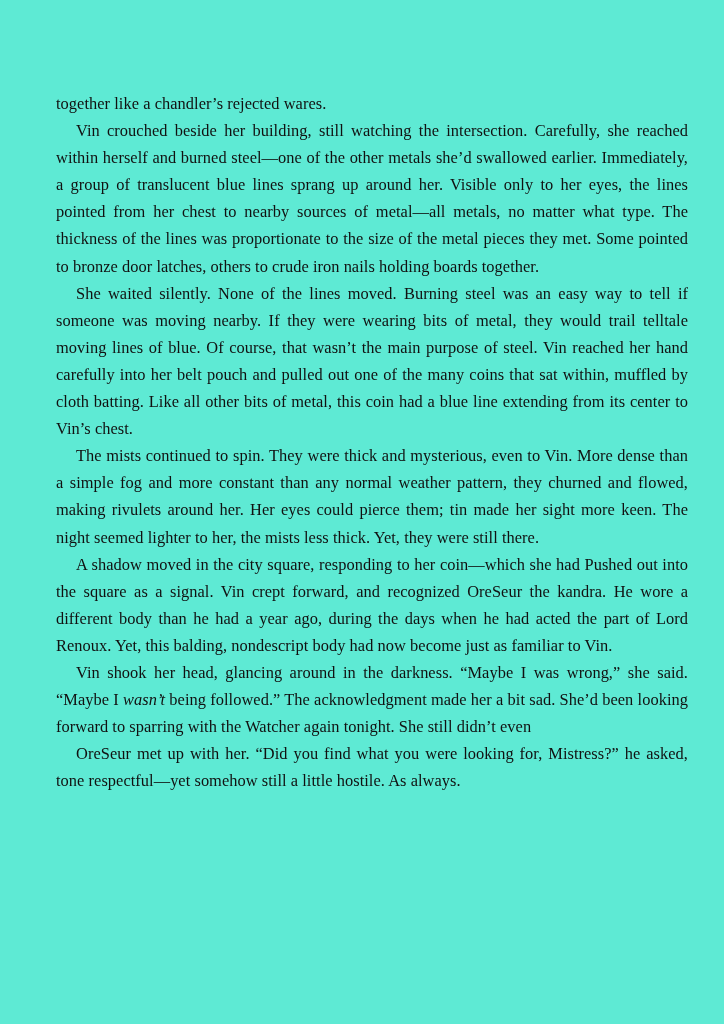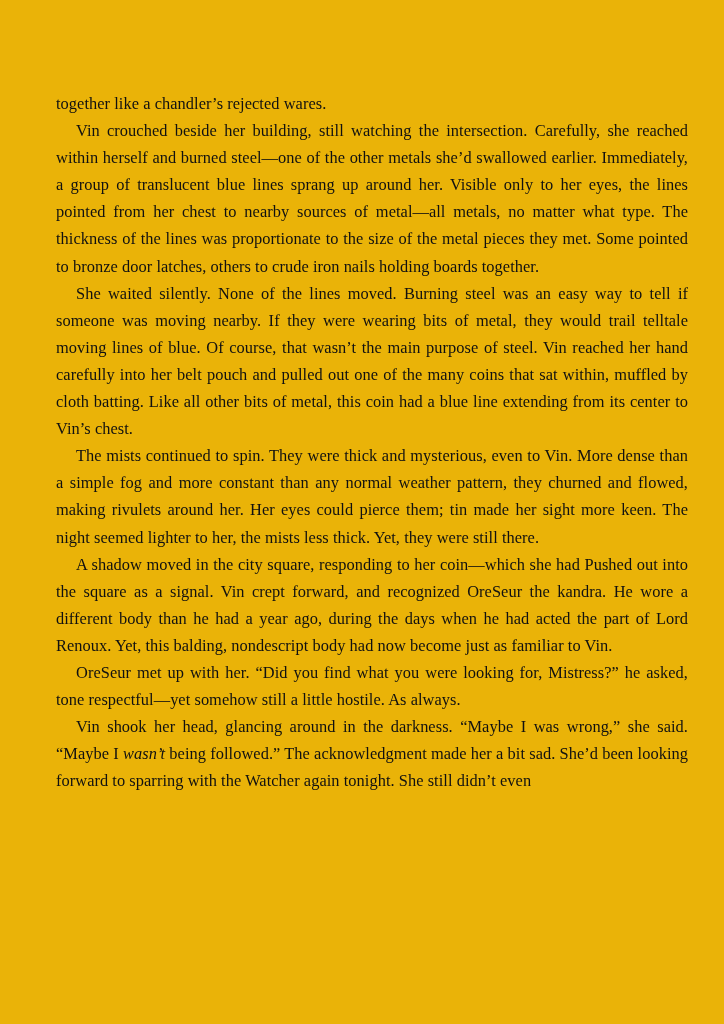--- a/index.html
+++ b/index.html
@@ -42,34 +42,34 @@
   .para.cont {
     text-indent: 0;
   }
   .para .it {
     font-style: italic;
   }
 </style>
 </head>
 <body>
 
-<div class="page" style="background: #eab308;">
+<div class="page" style="background: #5eead4;">
   <div class="text-block">
 
     <p class="para cont">together like a chandler’s rejected wares.</p>
 
     <p class="para indent">Vin crouched beside her building, still watching the intersection. Carefully, she reached within herself and burned steel—one of the other metals she’d swallowed earlier. Immediately, a group of translucent blue lines sprang up around her. Visible only to her eyes, the lines pointed from her chest to nearby sources of metal—all metals, no matter what type. The thickness of the lines was proportionate to the size of the metal pieces they met. Some pointed to bronze door latches, others to crude iron nails holding boards together.</p>
 
     <p class="para indent">She waited silently. None of the lines moved. Burning steel was an easy way to tell if someone was moving nearby. If they were wearing bits of metal, they would trail telltale moving lines of blue. Of course, that wasn’t the main purpose of steel. Vin reached her hand carefully into her belt pouch and pulled out one of the many coins that sat within, muffled by cloth batting. Like all other bits of metal, this coin had a blue line extending from its center to Vin’s chest.</p>
 
 
     <p class="para indent">The mists continued to spin. They were thick and mysterious, even to Vin. More dense than a simple fog and more constant than any normal weather pattern, they churned and flowed, making rivulets around her. Her eyes could pierce them; tin made her sight more keen. The night seemed lighter to her, the mists less thick. Yet, they were still there.</p>
 
     <p class="para indent">A shadow moved in the city square, responding to her coin—which she had Pushed out into the square as a signal. Vin crept forward, and recognized OreSeur the kandra. He wore a different body than he had a year ago, during the days when he had acted the part of Lord Renoux. Yet, this balding, nondescript body had now become just as familiar to Vin.</p>
 
-    <p class="para indent">OreSeur met up with her. “Did you find what you were looking for, Mistress?” he asked, tone respectful—yet somehow still a little hostile. As always.</p>
-
     <p class="para indent">
       <span>Vin shook her head, glancing around in the darkness. “Maybe I was wrong,” she said. “Maybe I </span><span class="it">wasn’t</span><span> being followed.” The acknowledgment made her a bit sad. She’d been looking forward to sparring with the Watcher again tonight. She still didn’t even</span>
     </p>
+
+    <p class="para indent">OreSeur met up with her. “Did you find what you were looking for, Mistress?” he asked, tone respectful—yet somehow still a little hostile. As always.</p>
 
   </div>
 </div>
 
 </body></html>

